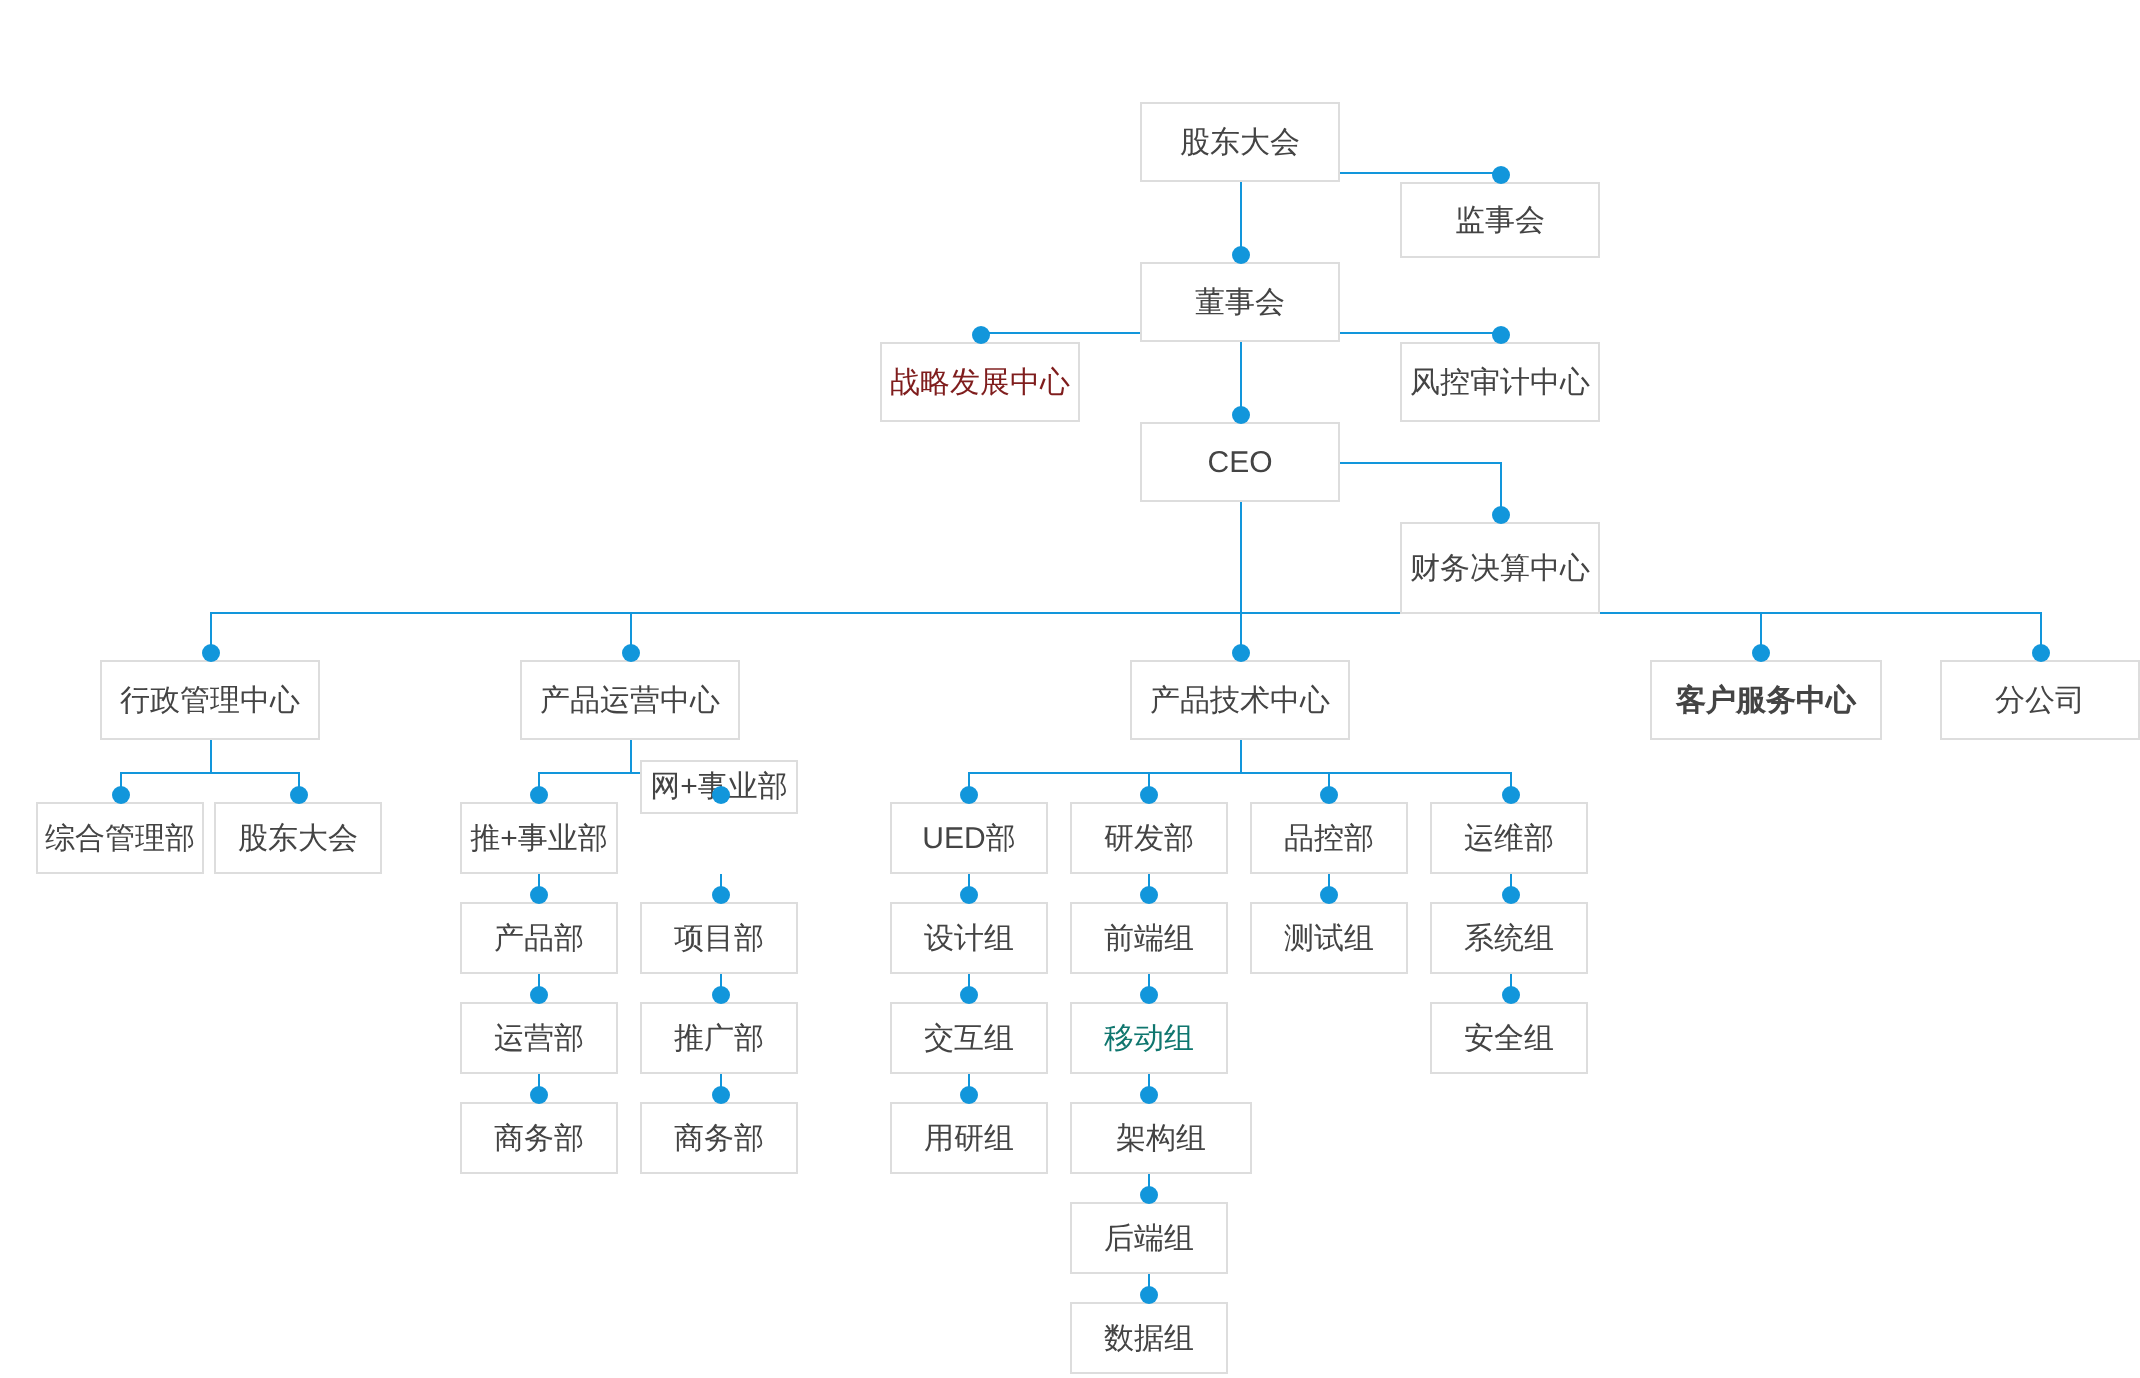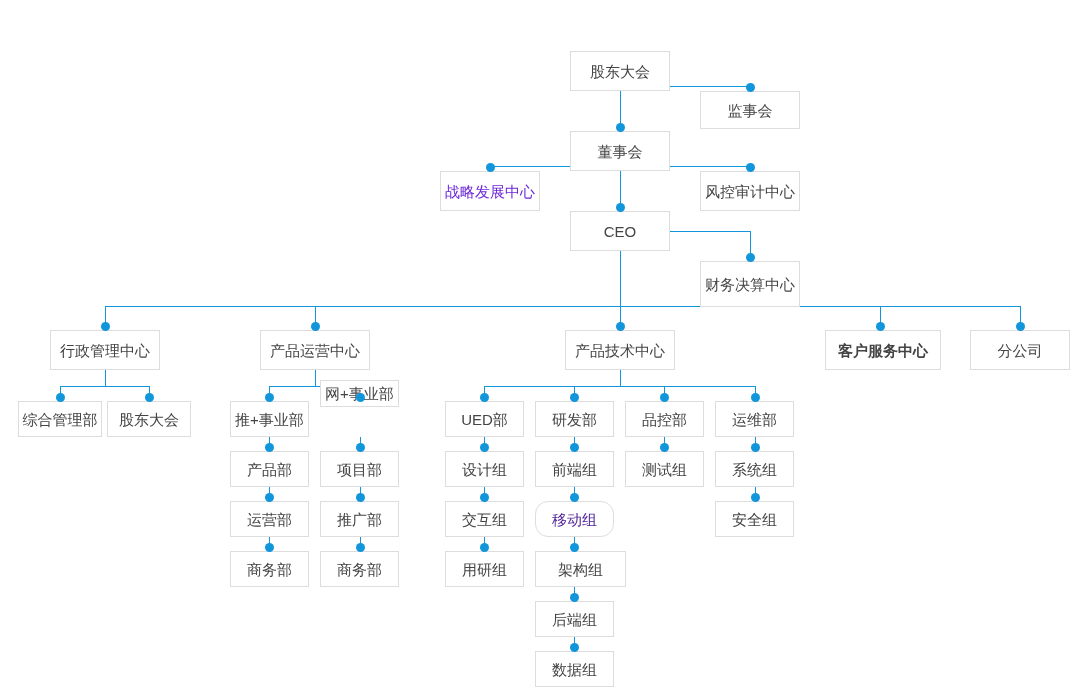--- a/index.html
+++ b/index.html
@@ -136,21 +136,21 @@
       <div class="dot" style="left: 569.5px; top: 592.5px; background: rgb(18, 150, 219);"></div>
       <div class="dot" style="left: 569.5px; top: 642.5px; background: rgb(18, 150, 219);"></div>
       <div class="dot" style="left: 659.5px; top: 442.5px; background: rgb(18, 150, 219);"></div>
       <div class="dot" style="left: 750.5px; top: 442.5px; background: rgb(18, 150, 219);"></div>
       <div class="dot" style="left: 750.5px; top: 492.5px; background: rgb(18, 150, 219);"></div>
     </div>
   <div id="node-layer">
       <div class="node" style="left: 570px; top: 51px; width: 100px; height: 40px; border-color: rgb(221, 221, 221); color: rgb(68, 68, 68);">股东大会</div>
       <div class="node" style="left: 700px; top: 91px; width: 100px; height: 38px; border-color: rgb(221, 221, 221); color: rgb(68, 68, 68);">监事会</div>
       <div class="node" style="left: 570px; top: 131px; width: 100px; height: 40px; border-color: rgb(221, 221, 221); color: rgb(68, 68, 68);">董事会</div>
-      <div class="node" style="left: 440px; top: 171px; width: 100px; height: 40px; border-color: rgb(221, 221, 221); color: #6d28d9;">战略发展中心</div>
+      <div class="node" style="left: 440px; top: 171px; width: 100px; height: 40px; border-color: rgb(221, 221, 221); color: #7f1d1d;">战略发展中心</div>
       <div class="node" style="left: 700px; top: 171px; width: 100px; height: 40px; border-color: rgb(221, 221, 221); color: rgb(68, 68, 68);">风控审计中心</div>
       <div class="node" style="left: 570px; top: 211px; width: 100px; height: 40px; border-color: rgb(221, 221, 221); color: rgb(68, 68, 68);">CEO</div>
       <div class="node" style="left: 700px; top: 261px; width: 100px; height: 46px; border-color: rgb(221, 221, 221); color: rgb(68, 68, 68);">财务决算中心</div>
       <div class="node" style="left: 50px; top: 330px; width: 110px; height: 40px; border-color: rgb(221, 221, 221); color: rgb(68, 68, 68);">行政管理中心</div>
       <div class="node" style="left: 260px; top: 330px; width: 110px; height: 40px; border-color: rgb(221, 221, 221); color: rgb(68, 68, 68);">产品运营中心</div>
       <div class="node" style="left: 565px; top: 330px; width: 110px; height: 40px; border-color: rgb(221, 221, 221); color: rgb(68, 68, 68);">产品技术中心</div>
       <div class="node" style="left: 825px; top: 330px; width: 116px; height: 40px; border-color: rgb(221, 221, 221); color: rgb(68, 68, 68); font-weight: bold;">客户服务中心</div>
       <div class="node" style="left: 970px; top: 330px; width: 100px; height: 40px; border-color: rgb(221, 221, 221); color: rgb(68, 68, 68);">分公司</div>
       <div class="node" style="left: 18px; top: 401px; width: 84px; height: 36px; border-color: rgb(221, 221, 221); color: rgb(68, 68, 68);">综合管理部</div>
       <div class="node" style="left: 107px; top: 401px; width: 84px; height: 36px; border-color: rgb(221, 221, 221); color: rgb(68, 68, 68);">股东大会</div>
@@ -161,21 +161,21 @@
       <div class="node" style="left: 320px; top: 380px; width: 79px; height: 27px; border-color: rgb(221, 221, 221); color: rgb(68, 68, 68);">网+事业部</div>
       <div class="node" style="left: 320px; top: 451px; width: 79px; height: 36px; border-color: rgb(221, 221, 221); color: rgb(68, 68, 68);">项目部</div>
       <div class="node" style="left: 320px; top: 501px; width: 79px; height: 36px; border-color: rgb(221, 221, 221); color: rgb(68, 68, 68);">推广部</div>
       <div class="node" style="left: 320px; top: 551px; width: 79px; height: 36px; border-color: rgb(221, 221, 221); color: rgb(68, 68, 68);">商务部</div>
       <div class="node" style="left: 445px; top: 401px; width: 79px; height: 36px; border-color: rgb(221, 221, 221); color: rgb(68, 68, 68);">UED部</div>
       <div class="node" style="left: 445px; top: 451px; width: 79px; height: 36px; border-color: rgb(221, 221, 221); color: rgb(68, 68, 68);">设计组</div>
       <div class="node" style="left: 445px; top: 501px; width: 79px; height: 36px; border-color: rgb(221, 221, 221); color: rgb(68, 68, 68);">交互组</div>
       <div class="node" style="left: 445px; top: 551px; width: 79px; height: 36px; border-color: rgb(221, 221, 221); color: rgb(68, 68, 68);">用研组</div>
       <div class="node" style="left: 535px; top: 401px; width: 79px; height: 36px; border-color: rgb(221, 221, 221); color: rgb(68, 68, 68);">研发部</div>
       <div class="node" style="left: 535px; top: 451px; width: 79px; height: 36px; border-color: rgb(221, 221, 221); color: rgb(68, 68, 68);">前端组</div>
-      <div class="node" style="left: 535px; top: 501px; width: 79px; height: 36px; border-color: rgb(221, 221, 221); color: #4c1d95; border-radius: 13px;">移动组</div>
+      <div class="node" style="left: 535px; top: 501px; width: 79px; height: 36px; border-color: rgb(221, 221, 221); color: #0f766e;">移动组</div>
       <div class="node" style="left: 535px; top: 551px; width: 91px; height: 36px; border-color: rgb(221, 221, 221); color: rgb(68, 68, 68);">架构组</div>
       <div class="node" style="left: 535px; top: 601px; width: 79px; height: 36px; border-color: rgb(221, 221, 221); color: rgb(68, 68, 68); text-align: center;">后端组</div>
       <div class="node" style="left: 535px; top: 651px; width: 79px; height: 36px; border-color: rgb(221, 221, 221); color: rgb(68, 68, 68);">数据组</div>
       <div class="node" style="left: 625px; top: 401px; width: 79px; height: 36px; border-color: rgb(221, 221, 221); color: rgb(68, 68, 68);">品控部</div>
       <div class="node" style="left: 625px; top: 451px; width: 79px; height: 36px; border-color: rgb(221, 221, 221); color: rgb(68, 68, 68);">测试组</div>
       <div class="node" style="left: 715px; top: 401px; width: 79px; height: 36px; border-color: rgb(221, 221, 221); color: rgb(68, 68, 68);">运维部</div>
       <div class="node" style="left: 715px; top: 451px; width: 79px; height: 36px; border-color: rgb(221, 221, 221); color: rgb(68, 68, 68);">系统组</div>
       <div class="node" style="left: 715px; top: 501px; width: 79px; height: 36px; border-color: rgb(221, 221, 221); color: rgb(68, 68, 68);">安全组</div>
     </div>
 </div>

